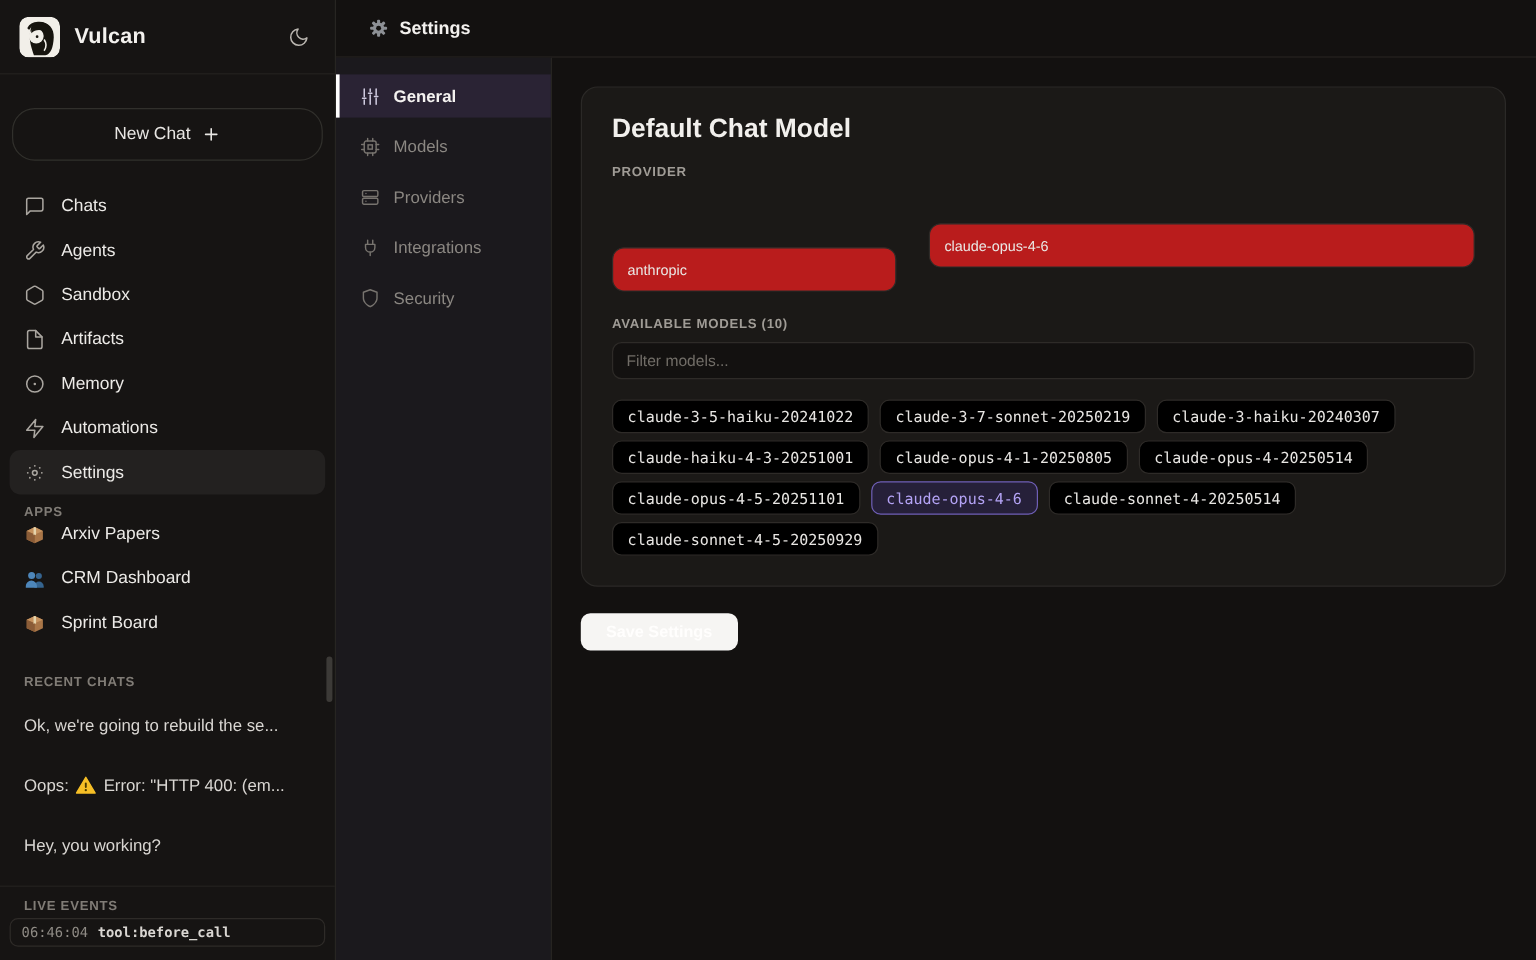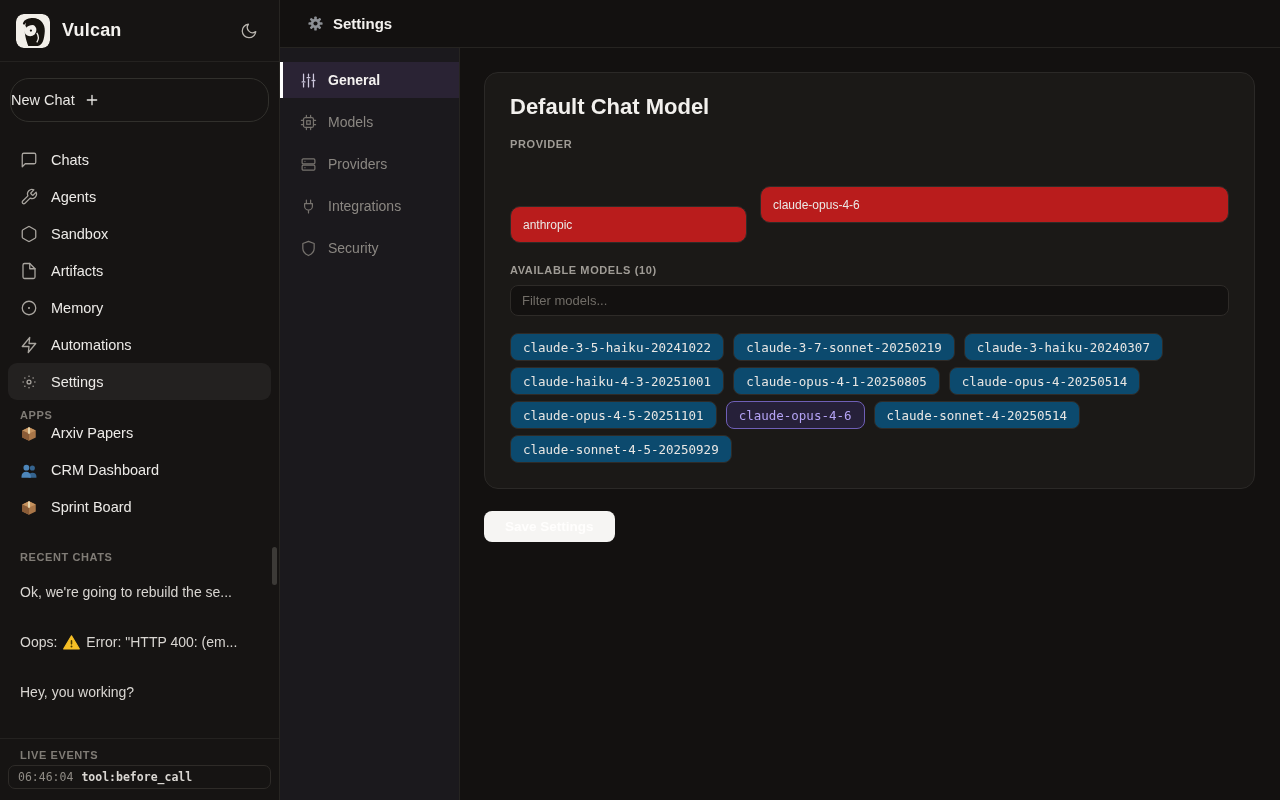--- a/index.html
+++ b/index.html
@@ -21,23 +21,23 @@
   }
   .sb-header {
     height:62px; flex:0 0 62px; display:flex; align-items:center;
     padding:0 16px; border-bottom:1px solid #242220;
   }
   .logo { width:34px; height:34px; border-radius:8px; overflow:hidden; flex:0 0 34px; }
   .app-title { font-size:18px; font-weight:700; margin-left:12px; letter-spacing:.2px; color:#f3f1ee; }
   .theme-toggle { margin-left:auto; width:28px; height:28px; display:flex; align-items:center; justify-content:center; cursor:pointer; color:#b9b5af; background:none; border:none; }
 
   .new-chat {
-    margin:16px 10px 0 10px; height:44px; border-radius:19px;
+    margin:28px 10px 0 10px; height:44px; border-radius:19px;
     border:1px solid #31302c; background:transparent; color:#e8e6e3;
-    font-size:14.5px; font-family:inherit; display:flex; align-items:center; justify-content:flex-start; gap:9px;
+    font-size:14.5px; font-family:inherit; display:flex; align-items:center; justify-content:center; gap:9px;
     cursor:pointer;
   }
 
   .nav { margin-top:19px; padding:0 8px; }
   .nav-item {
     height:37px; display:flex; align-items:center; gap:13px;
     padding:0 12px; border-radius:9px; cursor:pointer; color:#eceae7; font-size:14.5px;
   }
   .nav-item .ic { width:18px; height:18px; flex:0 0 18px; color:#aaa6a0; display:flex; }
   .nav-item.active { background:#232120; }
@@ -95,42 +95,42 @@
     content:""; position:absolute; left:0; top:0; bottom:0; width:3px; background:#ffffff;
   }
 
   .content { flex:1; padding:24px 25px 0 24px; overflow:hidden; }
   .card {
     border:1px solid #2b2927; border-radius:14px; background:#1b1917;
     padding:21px 25px 25px 25px;
   }
   .card-title { font-size:22px; font-weight:700; color:#f2f0ed; }
 
-  .fields-row { display:flex; gap:13px; margin-top:18px; }
+  .fields-row { display:flex; gap:27px; margin-top:18px; }
   .field-provider { width:237px; flex:0 0 237px; }
   .field-model { flex:1; }
   .field-label {
     font-size:11px; font-weight:700; letter-spacing:.6px; color:#a09c96; margin-bottom:8px;
   }
   .text-input {
     width:100%; height:37px; border-radius:10px; border:1px solid #2e2b28;
     background:#b91c1c; color:#eae8e5; font-size:12px; font-family:inherit;
     padding:0 12px; outline:none;margin-top:48px;
   }
   .models-label { margin-top:21px; margin-bottom:0; font-size:11px; font-weight:700; letter-spacing:.6px; color:#a09c96; }
   .filter-input {
     margin-top:9px; width:100%; height:31px; border-radius:8px; border:1px solid #2e2b28;
     background:#131110; color:#eae8e5; font-size:13px; font-family:inherit; padding:0 11px; outline:none;
   }
   .filter-input::placeholder { color:#716d67; }
 
   .chips { margin-top:17px; display:flex; flex-wrap:wrap; gap:6px 9px; }
   .chip {
     height:28px; padding:0 12px; border-radius:8px; border:1px solid #2e2b28;
-    background:#0c4a6e; color:#e8e6e3; font-family:"DejaVu Sans Mono", monospace;
+    background:#000000; color:#e8e6e3; font-family:"DejaVu Sans Mono", monospace;
     font-size:12.5px; display:flex; align-items:center; cursor:pointer;
   }
   .chip.selected {
     background:var(--accent-bg,#262039); border-color:var(--accent-border,#6f5fb6); color:var(--accent,#b4a3f5);
   }
 
   .save-btn {
     margin-top:22px; height:31px; padding:0 21px; border:none; border-radius:8px;
     background:var(--save-bg,#f6f5f3); color:#fffefd; font-size:13.5px; font-weight:600;
     font-family:inherit; cursor:pointer; display:inline-flex; align-items:center;

